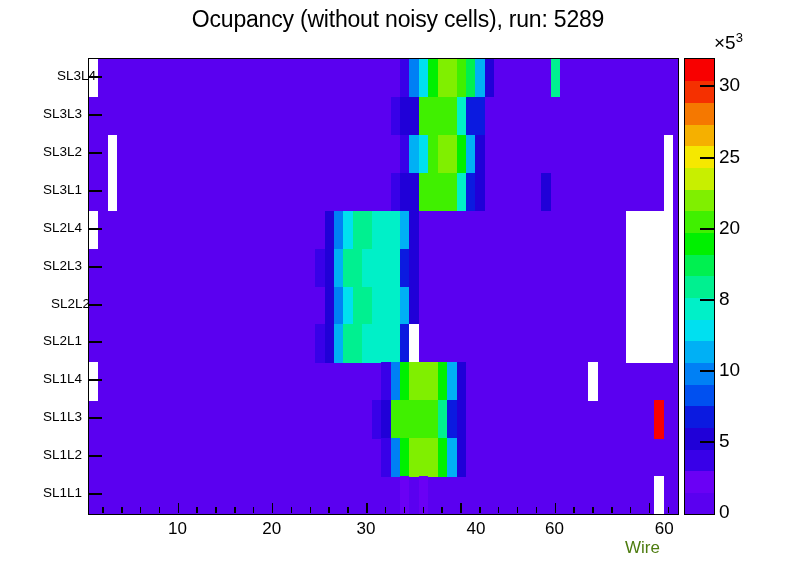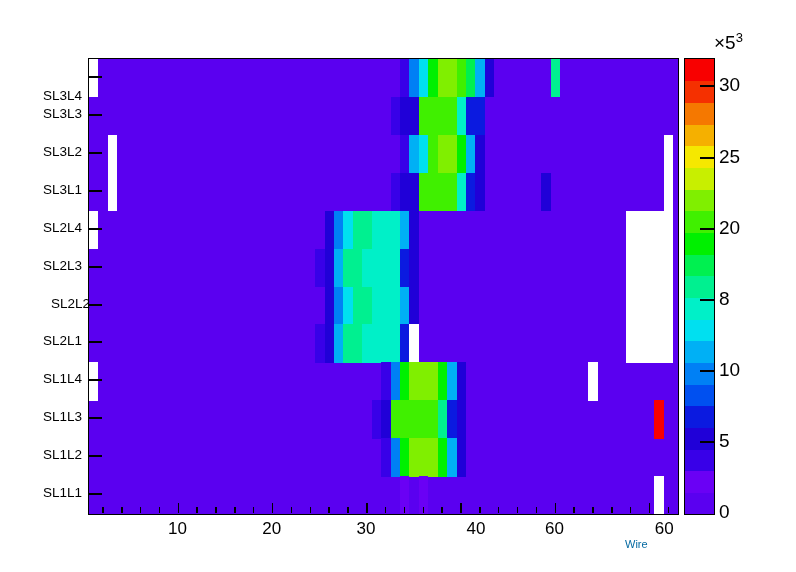--- a/index.html
+++ b/index.html
@@ -67,22 +67,22 @@
   }
   .xlabel {
     position: absolute;
     font-size: 17px;
     color: #000000;
     text-align: center;
     white-space: nowrap;
   }
   #x-axis-title {
     position: absolute;
-    font-size: 11px;
-    color: #0369a1;
+    font-size: 17px;
+    color: #4d7c0f;
     left: 625px;
     top: 538px;
     white-space: nowrap;
   }
   
   #colorbar-frame {
     position: absolute;
     left: 684px;
     top: 58px;
     width: 29px;
@@ -120,20 +120,21 @@
     color: #000000;
     white-space: nowrap;
   }
   #cb-exponent sup { font-size: 13px; vertical-align: super; }
 </style>
 </head>
 <body>
 
 <div id="canvas">
 
+  <div id="plot-title">Ocupancy (without noisy cells), run: 5289</div>
 
   <div id="plot-frame">
     <div id="heatmap">
         <div class="cell" style="left: 0px; top: 0px; width: 589px; height: 455px; background: rgb(90, 0, 240);"></div>
         <div class="cell" style="left: 0px; top: 0px; width: 9.42px; height: 38.42px; background: rgb(255, 255, 255);"></div>
         <div class="cell" style="left: 310.99px; top: 0px; width: 9.42px; height: 38.42px; background: rgb(56, 0, 232);"></div>
         <div class="cell" style="left: 320.42px; top: 0px; width: 9.42px; height: 38.42px; background: rgb(0, 128, 245);"></div>
         <div class="cell" style="left: 329.84px; top: 0px; width: 9.42px; height: 38.42px; background: rgb(0, 224, 240);"></div>
         <div class="cell" style="left: 339.26px; top: 0px; width: 9.42px; height: 38.42px; background: rgb(0, 240, 0);"></div>
         <div class="cell" style="left: 348.69px; top: 0px; width: 18.85px; height: 38.42px; background: rgb(128, 239, 0);"></div>
@@ -227,21 +228,21 @@
         <div class="cell" style="left: 358.11px; top: 379.17px; width: 9.42px; height: 38.42px; background: rgb(0, 176, 245);"></div>
         <div class="cell" style="left: 367.54px; top: 379.17px; width: 9.42px; height: 38.42px; background: rgb(32, 0, 216);"></div>
         <div class="cell" style="left: 310.99px; top: 417.08px; width: 9.42px; height: 38.42px; background: rgb(106, 0, 245);"></div>
         <div class="cell" style="left: 329.84px; top: 417.08px; width: 9.42px; height: 38.42px; background: rgb(106, 0, 245);"></div>
         <div class="cell" style="left: 565.44px; top: 417.08px; width: 9.42px; height: 38.42px; background: rgb(255, 255, 255);"></div>
       </div>
   </div>
 
   <div id="y-axis">
       <div class="tick" style="left: 88px; top: 76px; width: 14px; height: 2px;"></div>
-      <div class="ylabel" style="left: 20px; top: 68px; width: 62px; margin-top: 20px;">SL3L4</div>
+      <div class="ylabel" style="left: 34px; top: 68px; width: 62px;">SL3L4</div>
       <div class="tick" style="left: 88px; top: 113.9px; width: 14px; height: 2px;"></div>
       <div class="ylabel" style="left: 20px; top: 105.9px; width: 62px;">SL3L3</div>
       <div class="tick" style="left: 88px; top: 151.8px; width: 14px; height: 2px;"></div>
       <div class="ylabel" style="left: 20px; top: 143.8px; width: 62px;">SL3L2</div>
       <div class="tick" style="left: 88px; top: 189.7px; width: 14px; height: 2px;"></div>
       <div class="ylabel" style="left: 20px; top: 181.7px; width: 62px;">SL3L1</div>
       <div class="tick" style="left: 88px; top: 227.6px; width: 14px; height: 2px;"></div>
       <div class="ylabel" style="left: 20px; top: 219.6px; width: 62px;">SL2L4</div>
       <div class="tick" style="left: 88px; top: 265.5px; width: 14px; height: 2px;"></div>
       <div class="ylabel" style="left: 20px; top: 257.5px; width: 62px;">SL2L3</div>

